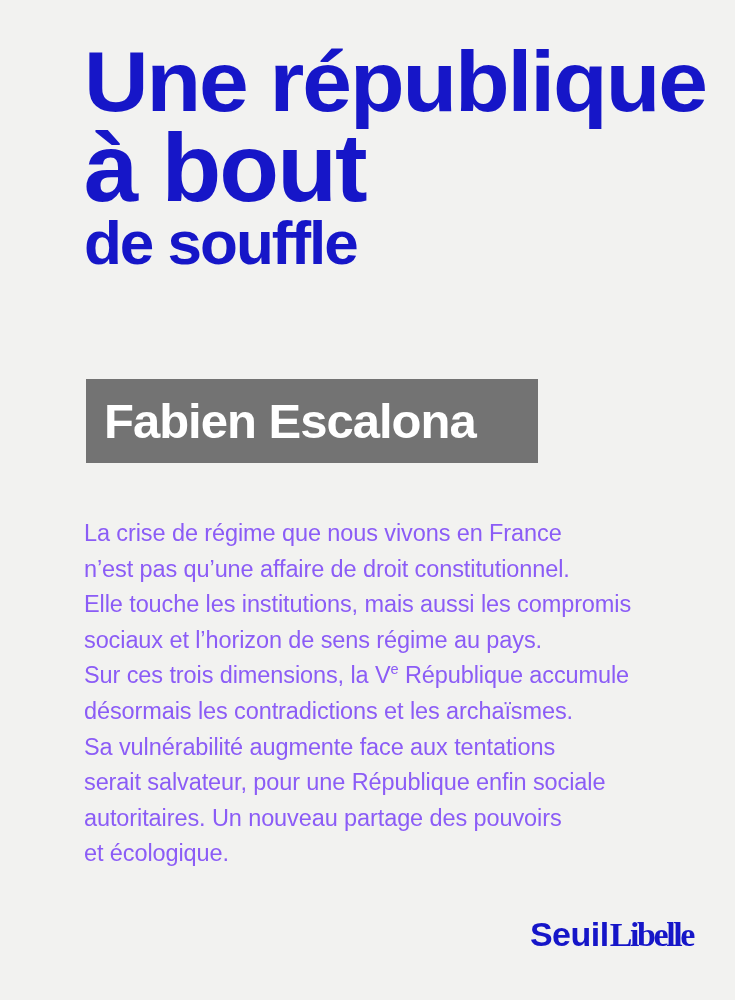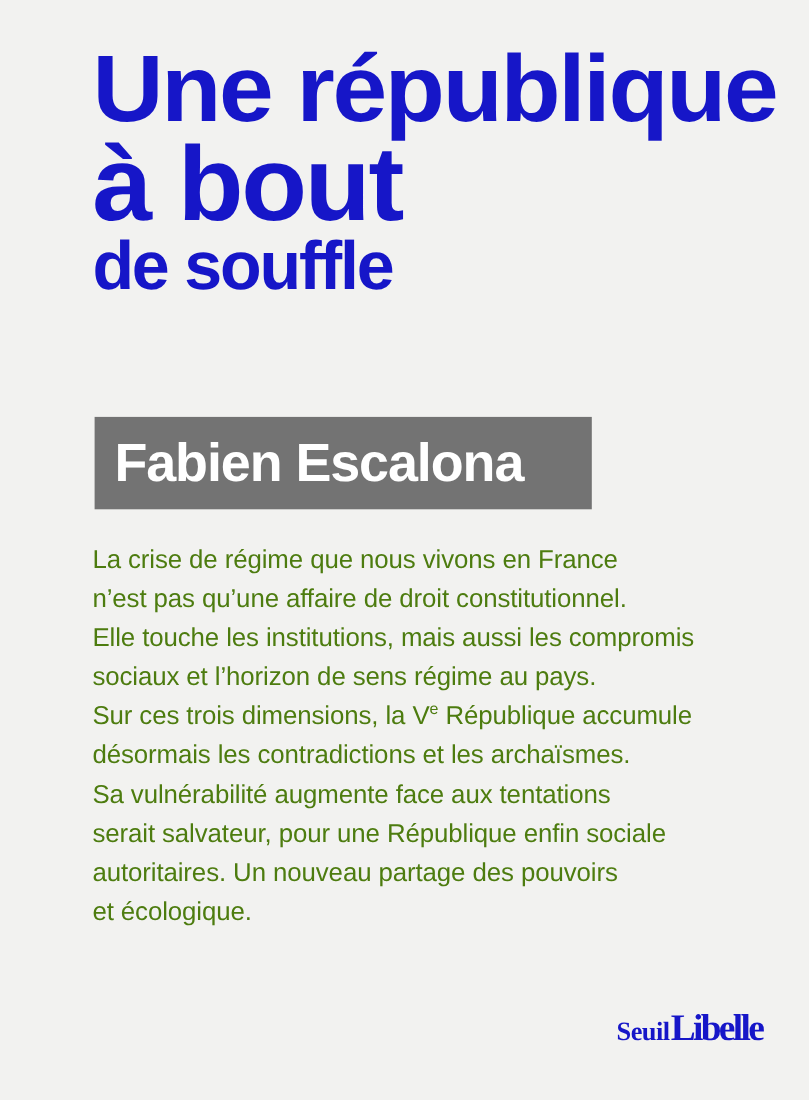--- a/index.html
+++ b/index.html
@@ -73,23 +73,23 @@
     line-height: 1;
     padding-left: 18px;
     white-space: nowrap;
     transform: scaleX(1.0);
   }
 
   
   .blurb {
     position: absolute;
     left: 84px;
-    top: 491px;
+    top: 516px;
     width: 590px;
-    color: #4d7c0f;
+    color: #8b5cf6;
     font-size: 23.5px;
     line-height: 35.6px;
     letter-spacing: -0.1px;
   }
   .blurb p {
     margin: 0;
     white-space: nowrap;
   }
   .blurb sup {
     font-size: 0.62em;
@@ -100,23 +100,23 @@
   
   .publisher {
     position: absolute;
     right: 42px;
     bottom: 46px;
     display: flex;
     align-items: baseline;
     color: #1616c8;
   }
   .pub-seuil {
-    font-family: Liberation Serif, serif;
+    font-family: Liberation Sans, sans-serif;
     font-weight: 700;
-    font-size: 24px;
+    font-size: 34px;
     letter-spacing: -0.5px;
   }
   .pub-libelle {
     font-family: "Liberation Serif", serif;
     font-weight: 700;
     font-size: 34px;
     letter-spacing: -2.4px;
     margin-left: 1px;
   }
 </style>

